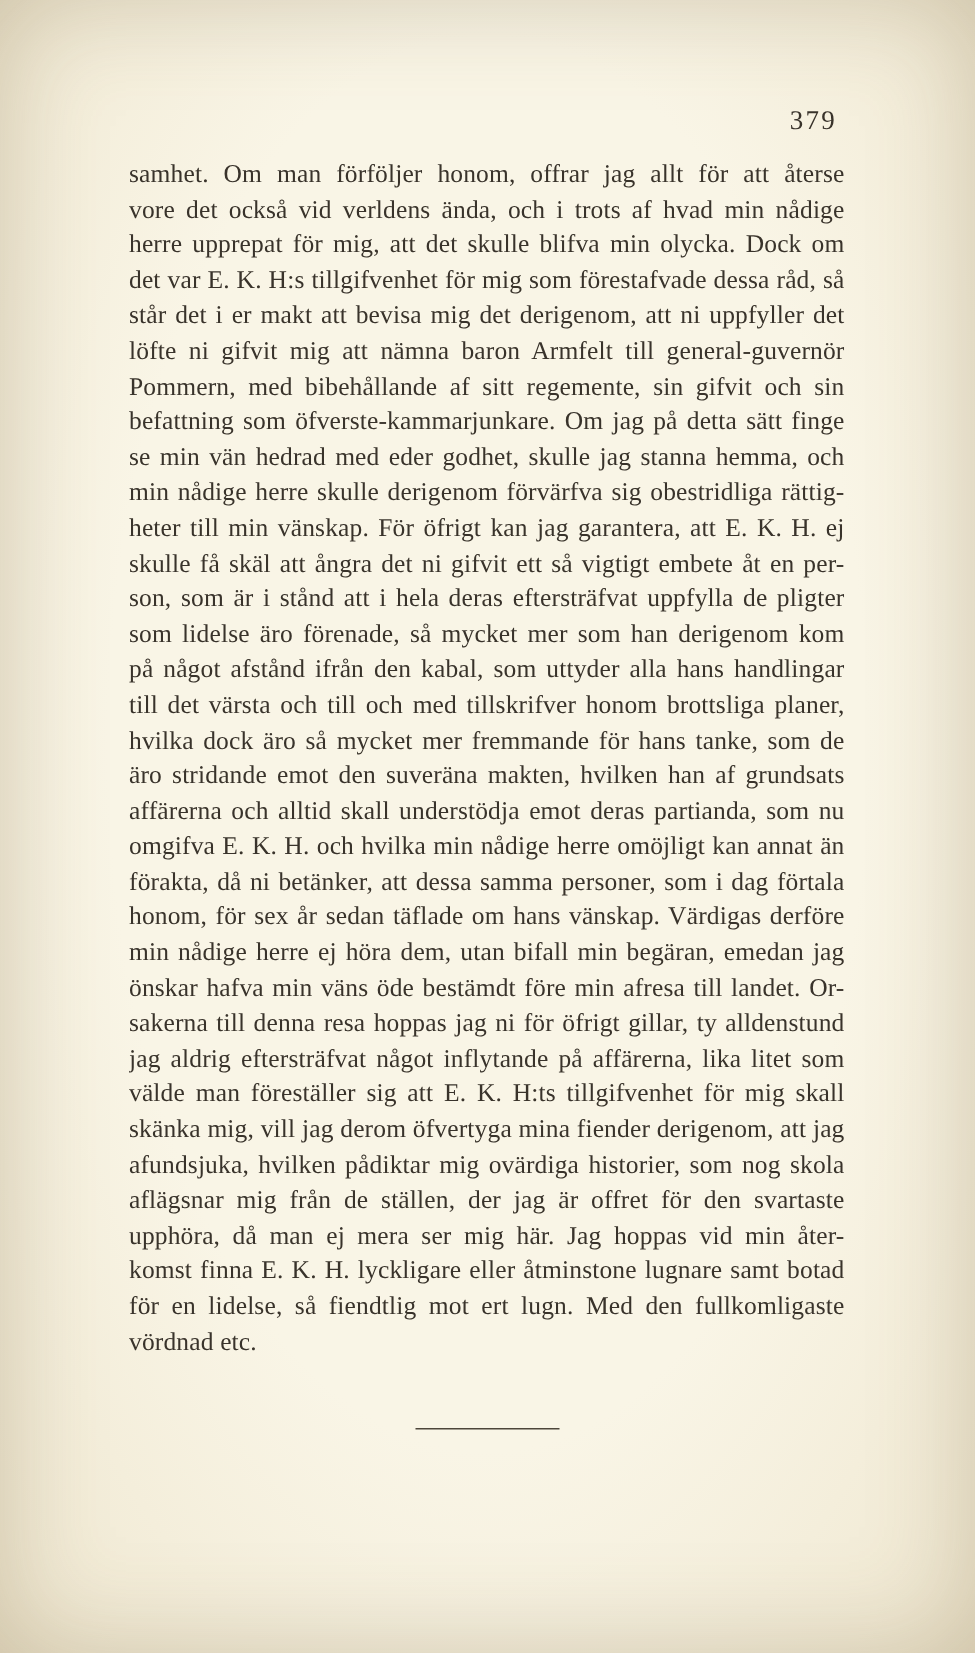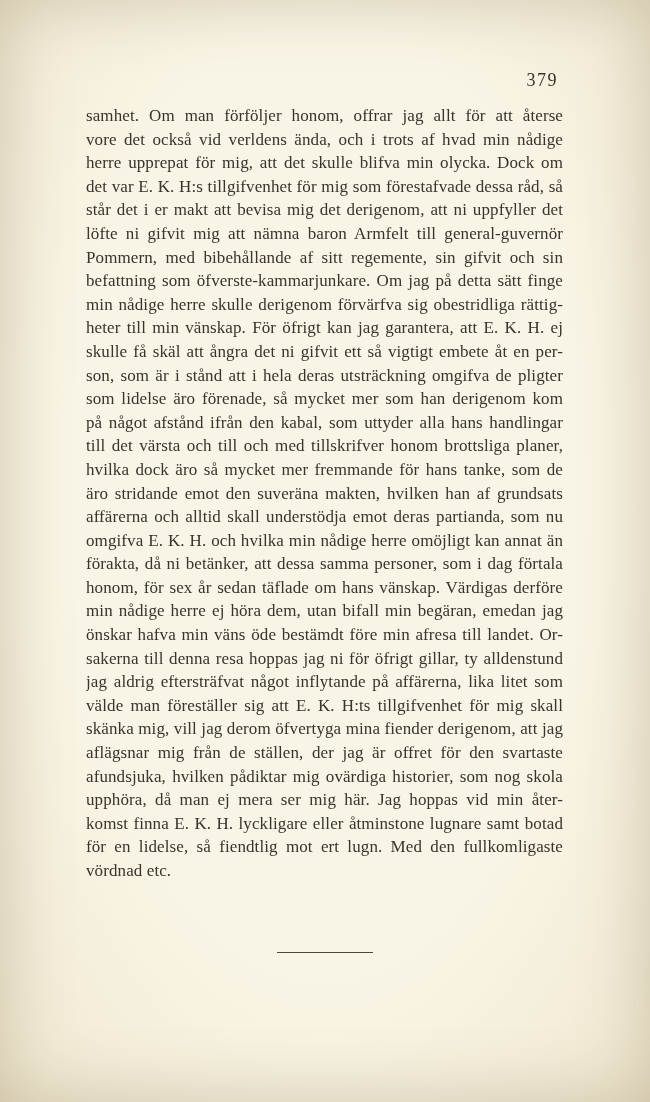--- a/index.html
+++ b/index.html
@@ -66,41 +66,42 @@
 
   <div class="body-text">
       <div class="text-line">samhet. Om man förföljer honom, offrar jag allt för att återse honom,</div>
       <div class="text-line">vore det också vid verldens ända, och i trots af hvad min nådige</div>
       <div class="text-line">herre upprepat för mig, att det skulle blifva min olycka. Dock om</div>
       <div class="text-line">det var E. K. H:s tillgifvenhet för mig som förestafvade dessa råd, så</div>
       <div class="text-line">står det i er makt att bevisa mig det derigenom, att ni uppfyller det</div>
       <div class="text-line">löfte ni gifvit mig att nämna baron Armfelt till general-guvernör öfver</div>
       <div class="text-line">Pommern, med bibehållande af sitt regemente, sin gifvit och sin</div>
       <div class="text-line">befattning som öfverste-kammarjunkare. Om jag på detta sätt finge</div>
+      <div class="text-line">se min vän hedrad med eder godhet, skulle jag stanna hemma, och</div>
       <div class="text-line">min nådige herre skulle derigenom förvärfva sig obestridliga rättig-</div>
       <div class="text-line">heter till min vänskap. För öfrigt kan jag garantera, att E. K. H. ej</div>
       <div class="text-line">skulle få skäl att ångra det ni gifvit ett så vigtigt embete åt en per-</div>
-      <div class="text-line">son, som är i stånd att i hela deras utsträckning omgifva de pligter</div>
+      <div class="text-line">son, som är i stånd att i hela deras eftersträfvat uppfylla de pligter</div>
       <div class="text-line">som lidelse äro förenade, så mycket mer som han derigenom kom</div>
       <div class="text-line">på något afstånd ifrån den kabal, som uttyder alla hans handlingar</div>
       <div class="text-line">till det värsta och till och med tillskrifver honom brottsliga planer,</div>
       <div class="text-line">hvilka dock äro så mycket mer fremmande för hans tanke, som de</div>
       <div class="text-line">äro stridande emot den suveräna makten, hvilken han af grundsats</div>
       <div class="text-line">affärerna och alltid skall understödja emot deras partianda, som nu</div>
       <div class="text-line">omgifva E. K. H. och hvilka min nådige herre omöjligt kan annat än</div>
       <div class="text-line">förakta, då ni betänker, att dessa samma personer, som i dag förtala</div>
       <div class="text-line">honom, för sex år sedan täflade om hans vänskap. Värdigas derföre</div>
       <div class="text-line">min nådige herre ej höra dem, utan bifall min begäran, emedan jag</div>
       <div class="text-line">önskar hafva min väns öde bestämdt före min afresa till landet. Or-</div>
       <div class="text-line">sakerna till denna resa hoppas jag ni för öfrigt gillar, ty alldenstund</div>
       <div class="text-line">jag aldrig eftersträfvat något inflytande på affärerna, lika litet som det</div>
       <div class="text-line">välde man föreställer sig att E. K. H:ts tillgifvenhet för mig skall</div>
       <div class="text-line">skänka mig, vill jag derom öfvertyga mina fiender derigenom, att jag</div>
+      <div class="text-line">afundsjuka, hvilken pådiktar mig ovärdiga historier, som nog skola</div>
       <div class="text-line">aflägsnar mig från de ställen, der jag är offret för den svartaste</div>
-      <div class="text-line">afundsjuka, hvilken pådiktar mig ovärdiga historier, som nog skola</div>
       <div class="text-line">upphöra, då man ej mera ser mig här. Jag hoppas vid min åter-</div>
       <div class="text-line">komst finna E. K. H. lyckligare eller åtminstone lugnare samt botad</div>
       <div class="text-line">för en lidelse, så fiendtlig mot ert lugn. Med den fullkomligaste</div>
       <div class="text-line">vördnad etc.</div>
     </div>
 
   <div class="divider"></div>
 </div>
 
 </body></html>

